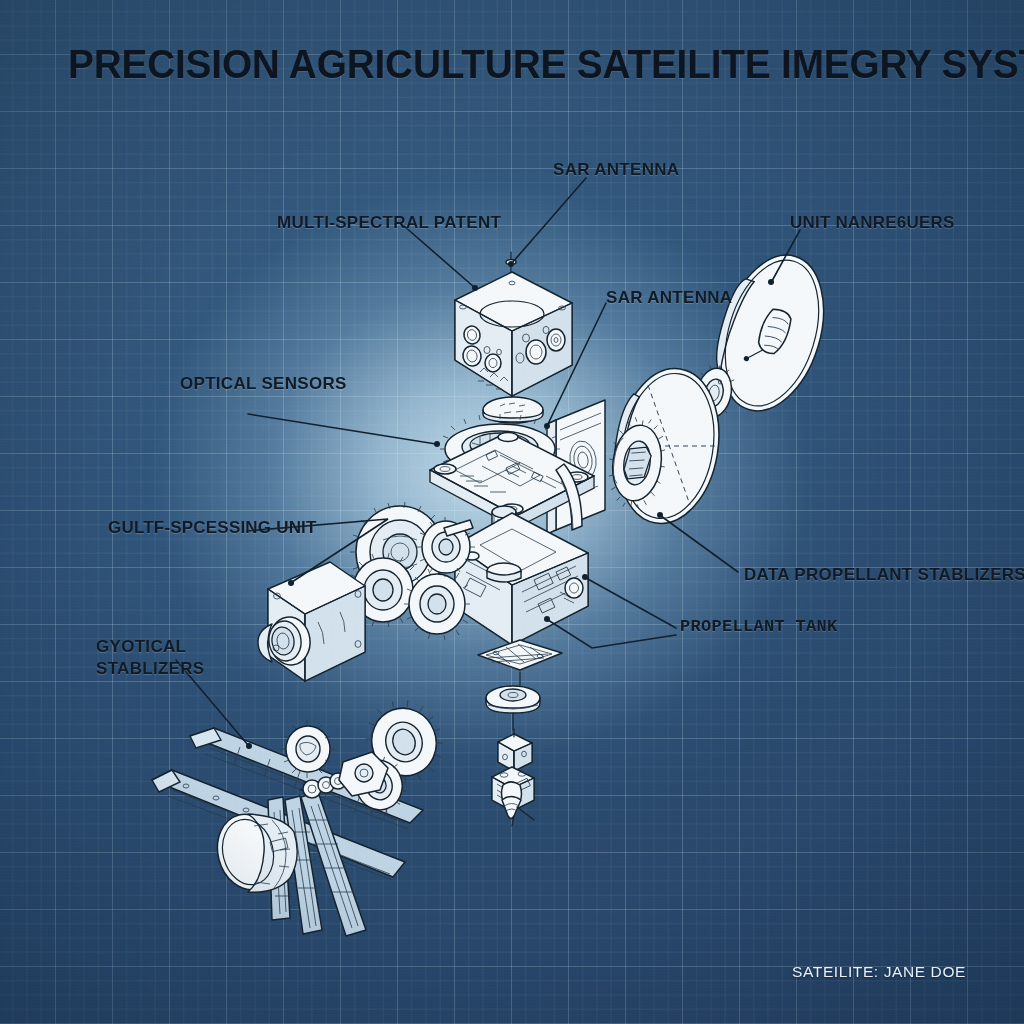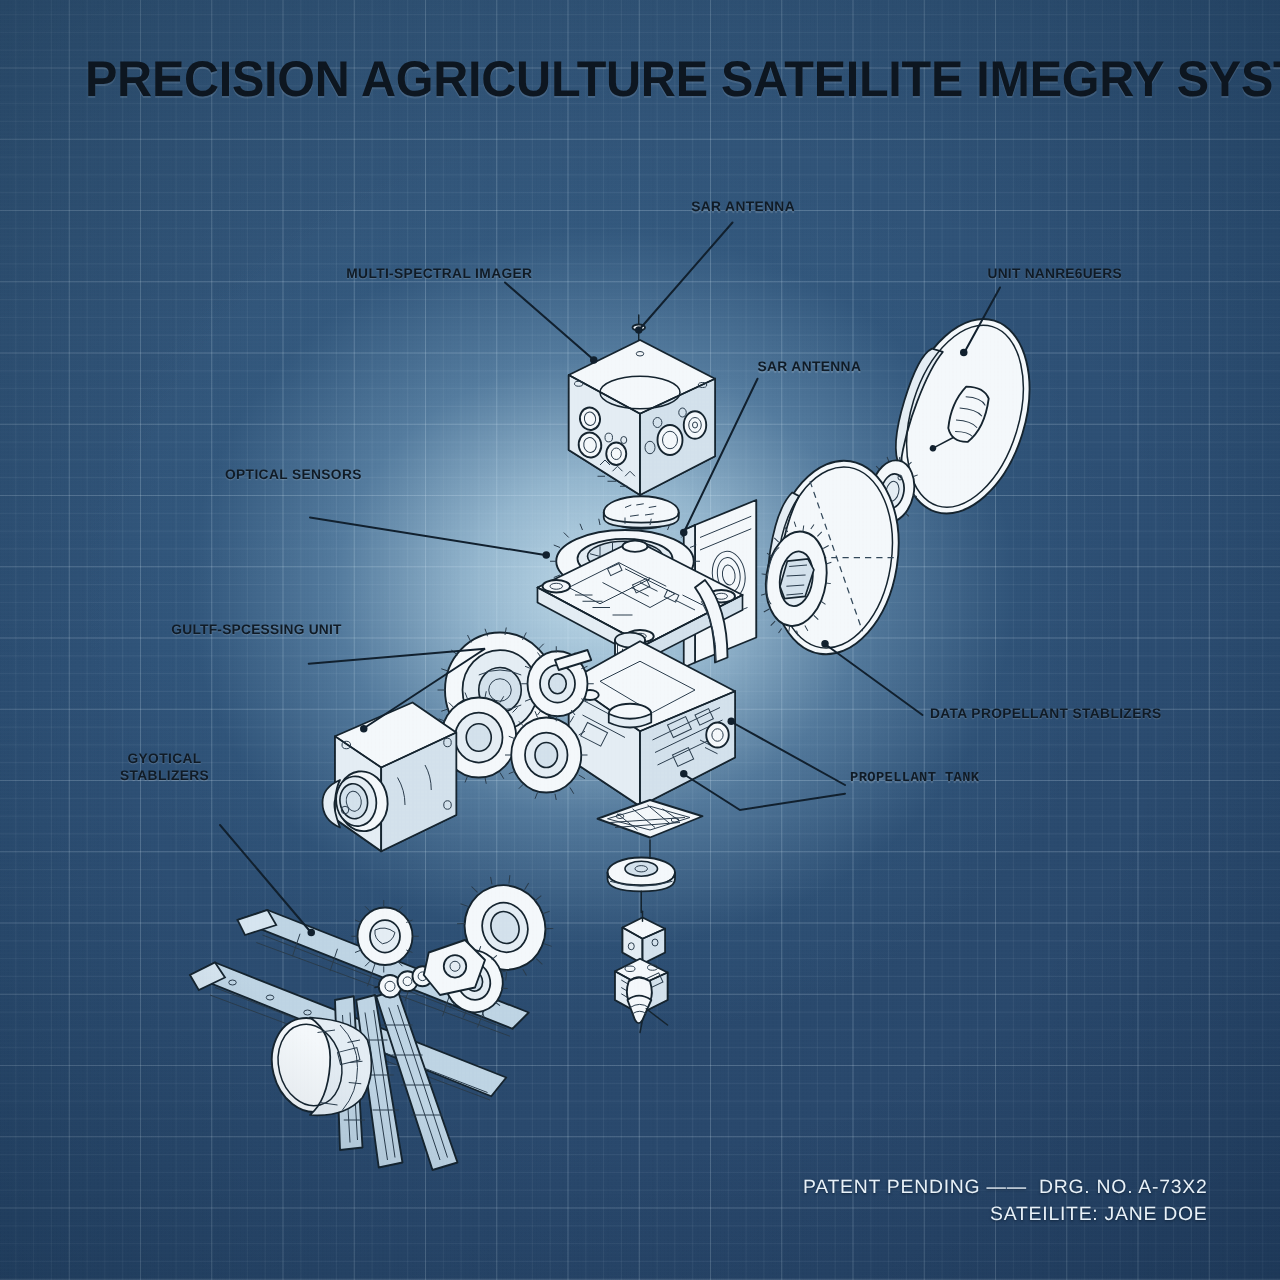--- a/index.html
+++ b/index.html
@@ -57,21 +57,21 @@
     color: #0d1620;
     font-family: "Liberation Sans", sans-serif;
     transform: scaleX(0.97);
     transform-origin: left center;
     text-shadow: 0 1px 0 rgba(255,255,255,0.10);
     white-space: nowrap;
   }
 
   .label {
     position: absolute;
-    font-size: 11px;
+    font-size: 17px;
     font-weight: 700;
     letter-spacing: 0.3px;
     color: #101b26;
     line-height: 1.28;
     white-space: pre;
     text-shadow: 0 1px 1px rgba(255,255,255,0.18);
   }
   .label.garbled { letter-spacing: 0.2px; }
 
   .footer {
@@ -559,27 +559,26 @@
       <path class="ldr" d="M676 635 L592 648 L548 620"></path>
       <circle class="dot" cx="547" cy="619" r="3"></circle>
     </g>
   </svg>
 
   <div id="vignette"></div>
   <div id="noise"></div>
 
   <div class="title">PRECISION AGRICULTURE SATEILITE IMEGRY SYSTEM</div>
 
-  <div class="label" style="left:277px; top:212px;">MULTI-SPECTRAL IMAGER</div>
+  <div class="label" style="left:277px; top:212px;">MULTI-SPECTRAL PATENT</div>
   <div class="label" style="left:553px; top:159px;">SAR ANTENNA</div>
   <div class="label garbled" style="left:790px; top:212px;">UNIT NANRE6UERS</div>
   <div class="label" style="left:606px; top:287px;">SAR ANTENNA</div>
   <div class="label" style="left:180px; top:373px;">OPTICAL SENSORS</div>
-  <div class="label garbled" style="left:108px; top:497px;margin-left:29px;">GULTF-SPCESSING UNIT</div>
-  <div class="label" style="left:96px; top:600px;text-align:center;">GYOTICAL
+  <div class="label garbled" style="left:108px; top:517px;">GULTF-SPCESSING UNIT</div>
+  <div class="label" style="left:96px; top:636px;">GYOTICAL
 STABLIZERS</div>
   <div class="label" style="left:744px; top:564px;">DATA PROPELLANT STABLIZERS</div>
   <div class="label" style="left:680px; top:616px;font-family:Liberation Mono, monospace;">PROPELLANT TANK</div>
 
-  <div class="footer" id="footer-line1">PATENT PENDING ——  DRG. NO. A-73X2</div>
   <div class="footer" id="footer-line2">SATEILITE: JANE DOE</div>
 
 </div>
 
 </body></html>

